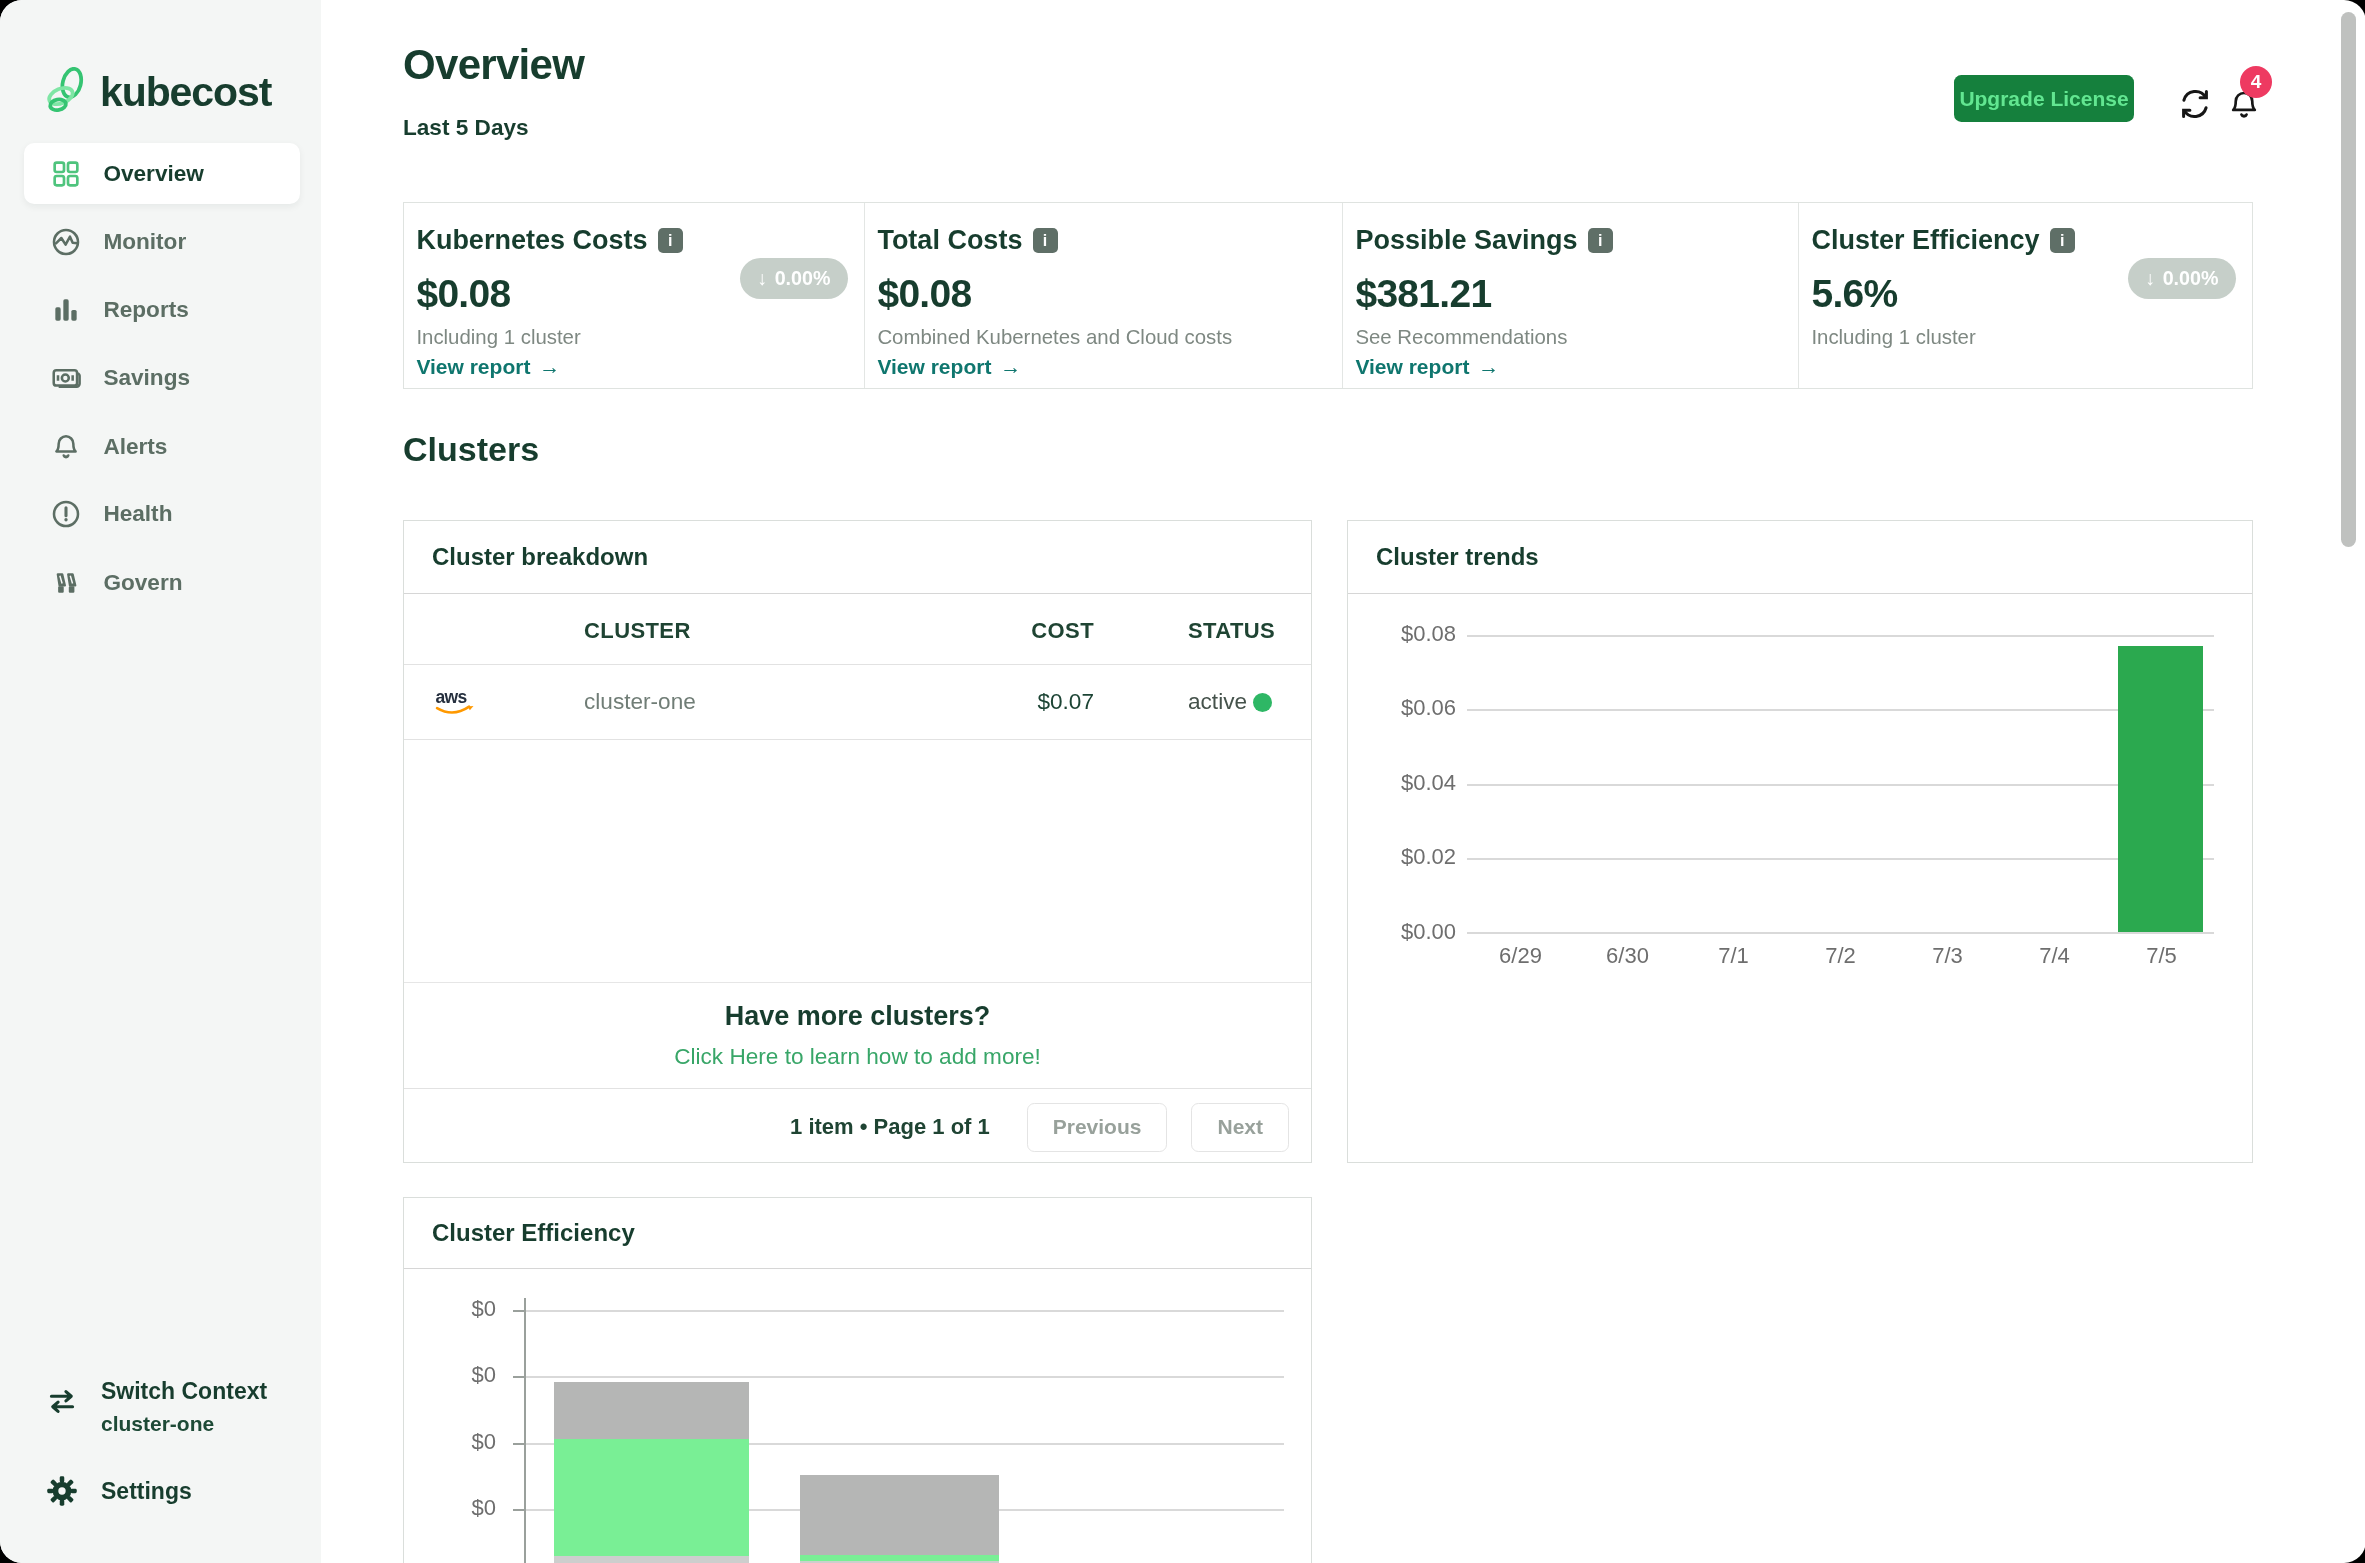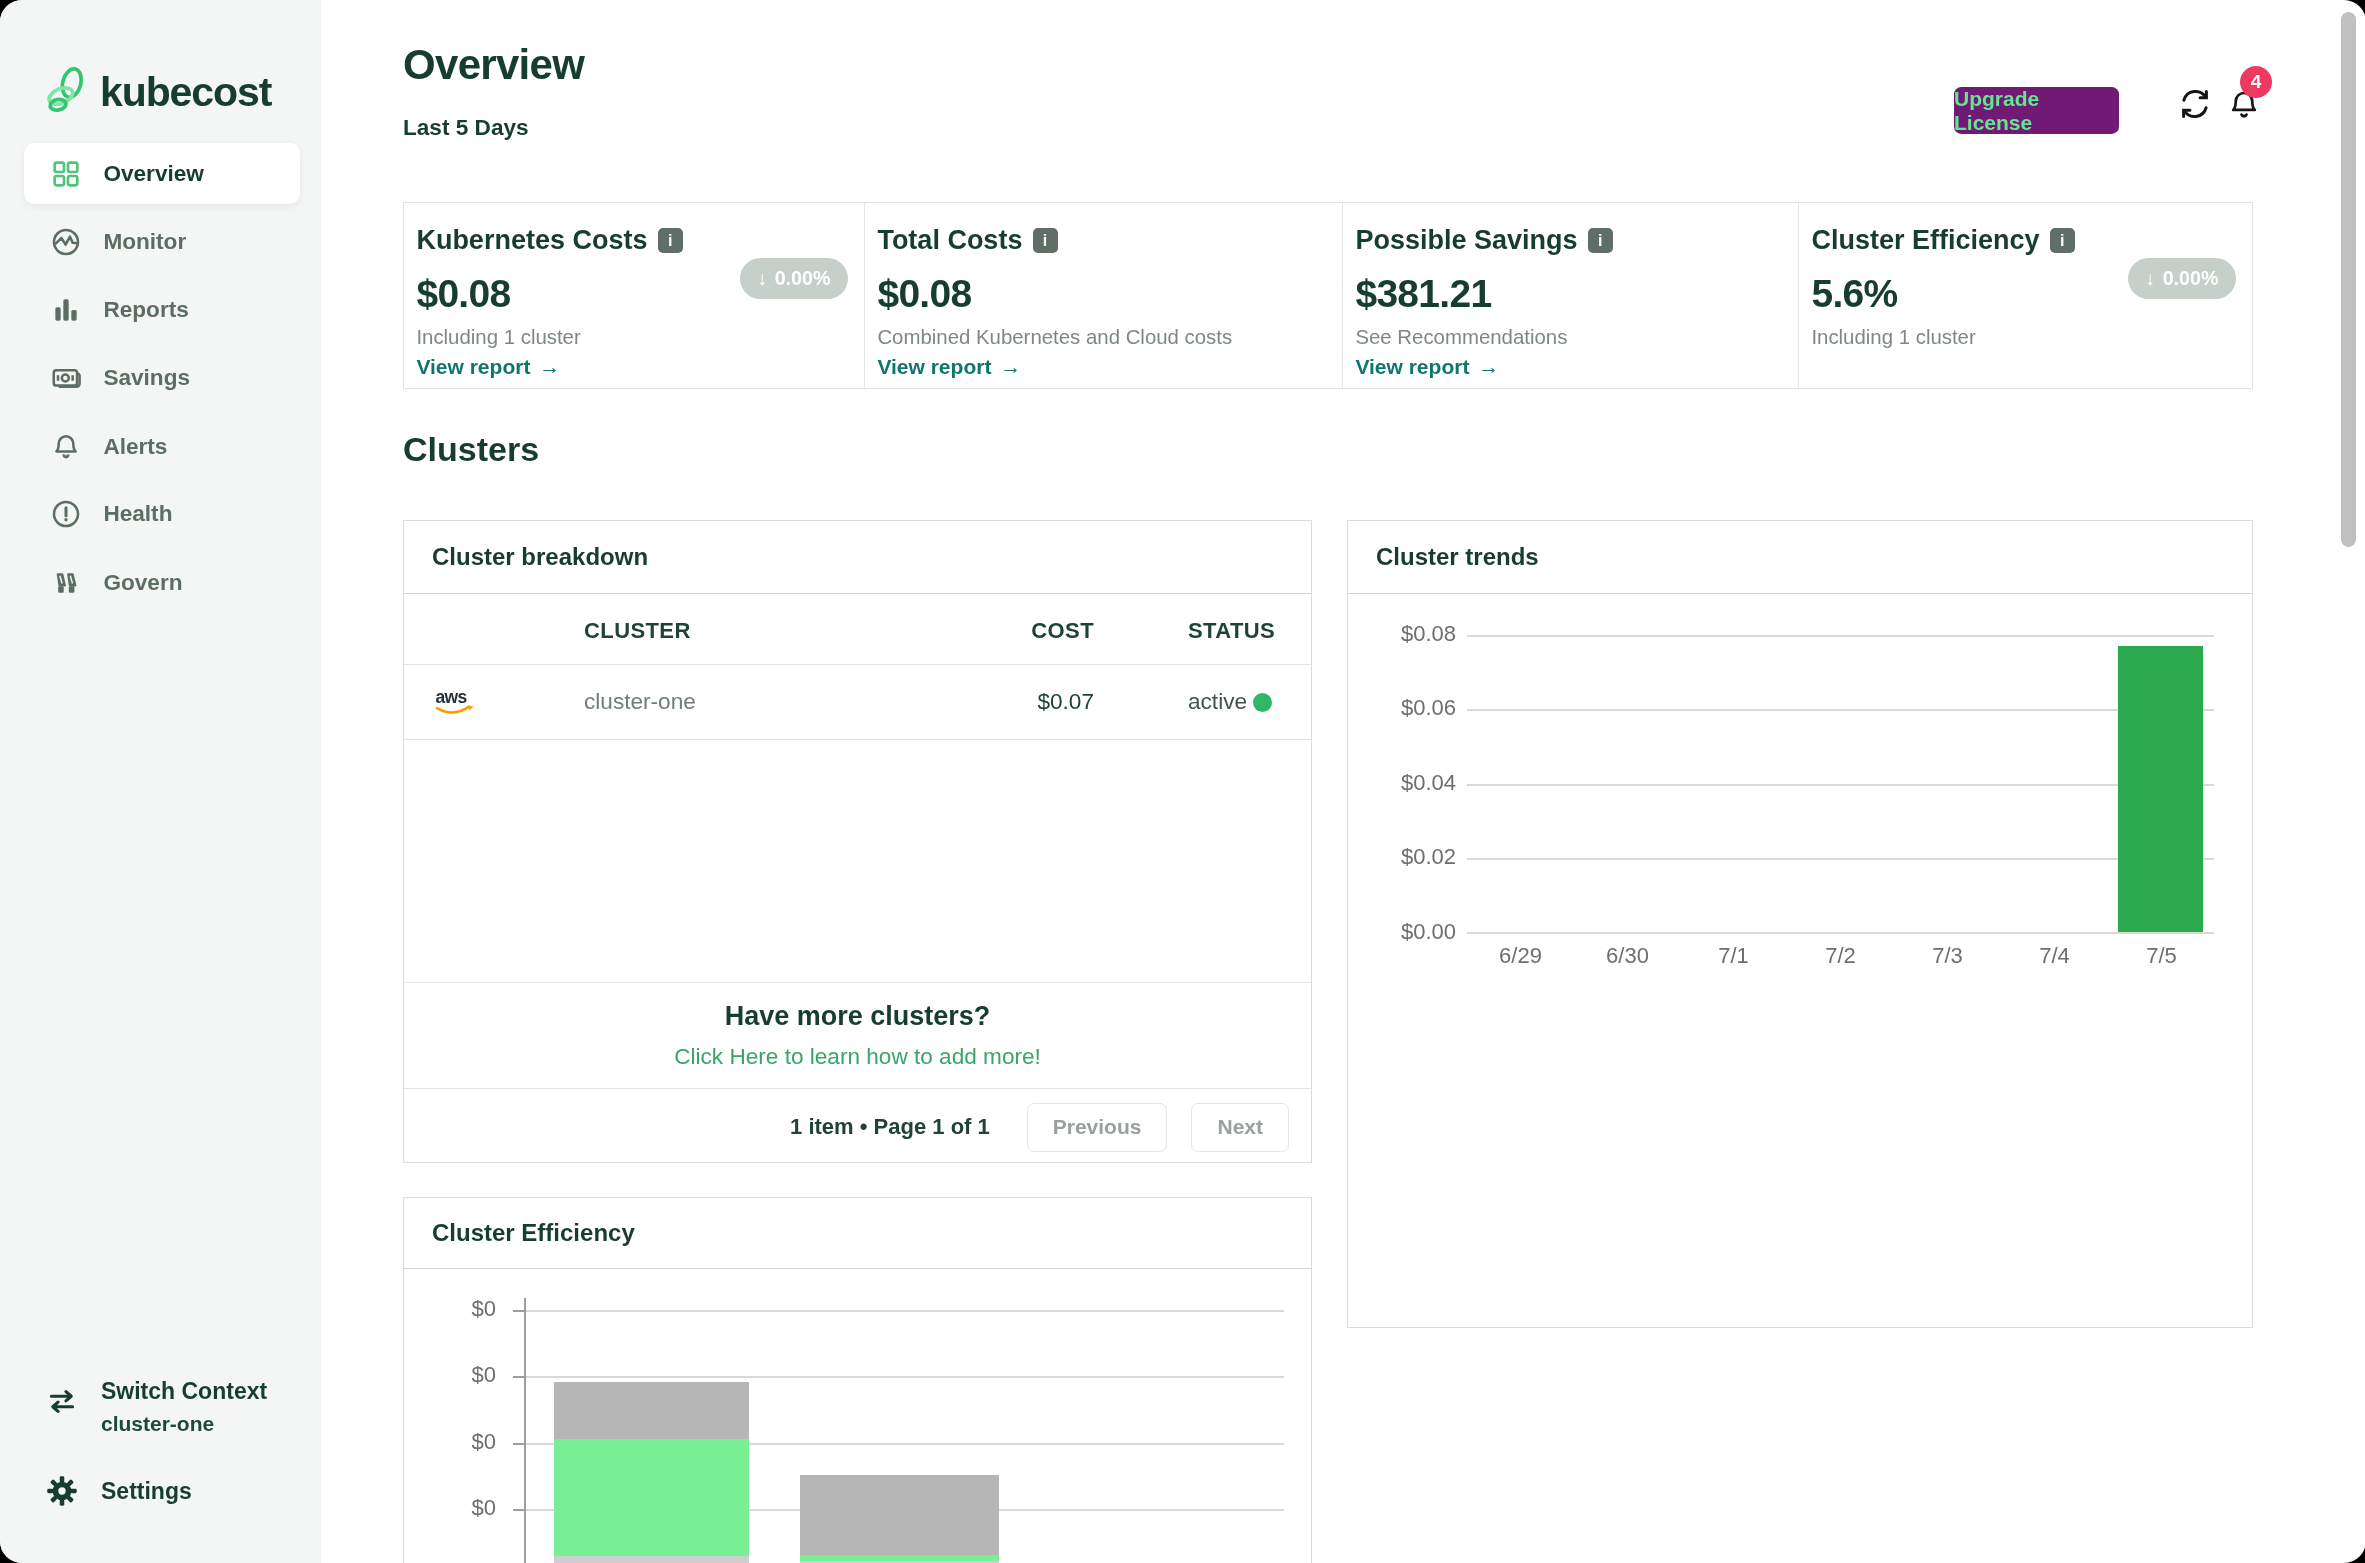--- a/index.html
+++ b/index.html
@@ -13,21 +13,21 @@
   .nav-item.active{background:#ffffff;box-shadow:0 2.2px 7.3px rgba(20,40,30,.06);}
   .nav-icon{width:34px;height:34px;display:flex;align-items:center;justify-content:center;flex:0 0 34px;}
   .nav-label{font-size:22.6px;font-weight:700;color:#5c6e64;}
   .nav-item.active .nav-label{color:#173d2e;}
   .side-foot{position:absolute;left:45px;display:flex;gap:22px;align-items:flex-start;cursor:pointer;}
   .side-foot .t1{font-size:23px;font-weight:700;color:#173d2e;line-height:1.0;}
   .side-foot .t2{font-size:21px;font-weight:700;color:#1d4a36;margin-top:8.8px;}
   
   .page-title{position:absolute;left:403px;top:41px;font-size:42px;font-weight:700;color:#173d2e;letter-spacing:-0.7px;}
   .page-subtitle{position:absolute;left:403px;top:115px;font-size:22.6px;font-weight:700;color:#173d2e;}
-  .upgrade-btn{position:absolute;left:1954px;top:87px;width:165px;height:47px;background:#701a75;border-radius:7.3px;display:flex;align-items:center;justify-content:center;font-size:21px;font-weight:700;color:#62e691;cursor:pointer;}
+  .upgrade-btn{position:absolute;left:1954px;top:75px;width:180px;height:47px;background:#15803d;border-radius:7.3px;display:flex;align-items:center;justify-content:center;font-size:21px;font-weight:700;color:#62e691;cursor:pointer;}
   .hd-icon{position:absolute;cursor:pointer;}
   .badge{position:absolute;left:2240px;top:66px;width:32px;height:32px;border-radius:50%;background:#ee3a61;color:#fff;font-size:19px;font-weight:700;display:flex;align-items:center;justify-content:center;z-index:3;cursor:pointer;}
   
   .stat-strip{position:absolute;left:403px;top:202px;width:1850px;height:187px;display:grid;grid-template-columns:461px 478px 456px 1fr;border:0.7px solid #dfe3e0;box-sizing:border-box;background:#fff;}
   .stat-card{position:relative;border-right:0.7px solid #e3e6e4;box-sizing:border-box;padding:22px 0 0 12.4px;}
   .stat-card:last-child{border-right:none;}
   .stat-title-row{display:flex;align-items:center;gap:10.2px;}
   .stat-title{font-size:27px;font-weight:700;color:#173d2e;}
   .info-chip{width:25px;height:25px;border-radius:5.1px;background:#5f6f67;color:#fff;font-size:16px;font-weight:700;display:flex;align-items:center;justify-content:center;cursor:pointer;}
   .stat-value{font-size:39px;font-weight:700;color:#173d2e;margin-top:16px;letter-spacing:-0.7px;}
@@ -309,21 +309,21 @@
       <div class="more-title">Have more clusters?</div>
       <div class="more-link">Click Here to learn how to add more!</div>
     </div>
     <div class="bd-footer">
       <span class="page-info">1 item • Page 1 of 1</span>
       <span class="pg-btn">Previous</span>
       <span class="pg-btn">Next</span>
     </div>
   </div>
 
-  <div class="card" style="left:1347px;top:520px;width:906px;height:808px">
+  <div class="card" style="left:1347px;top:520px;width:906px;height:643px">
     <div class="card-header">
       <span class="card-title">Cluster trends</span>
     </div>
     <div class="plot">
         <div class="gridline" style="left: 119px; width: 747px; top: 338px;"></div>
         <div class="ytick" style="left: 0px; width: 108px; top: 325px;">$0.00</div>
         <div class="gridline" style="left: 119px; width: 747px; top: 264px;"></div>
         <div class="ytick" style="left: 0px; width: 108px; top: 250px;">$0.02</div>
         <div class="gridline" style="left: 119px; width: 747px; top: 190px;"></div>
         <div class="ytick" style="left: 0px; width: 108px; top: 176px;">$0.04</div>

